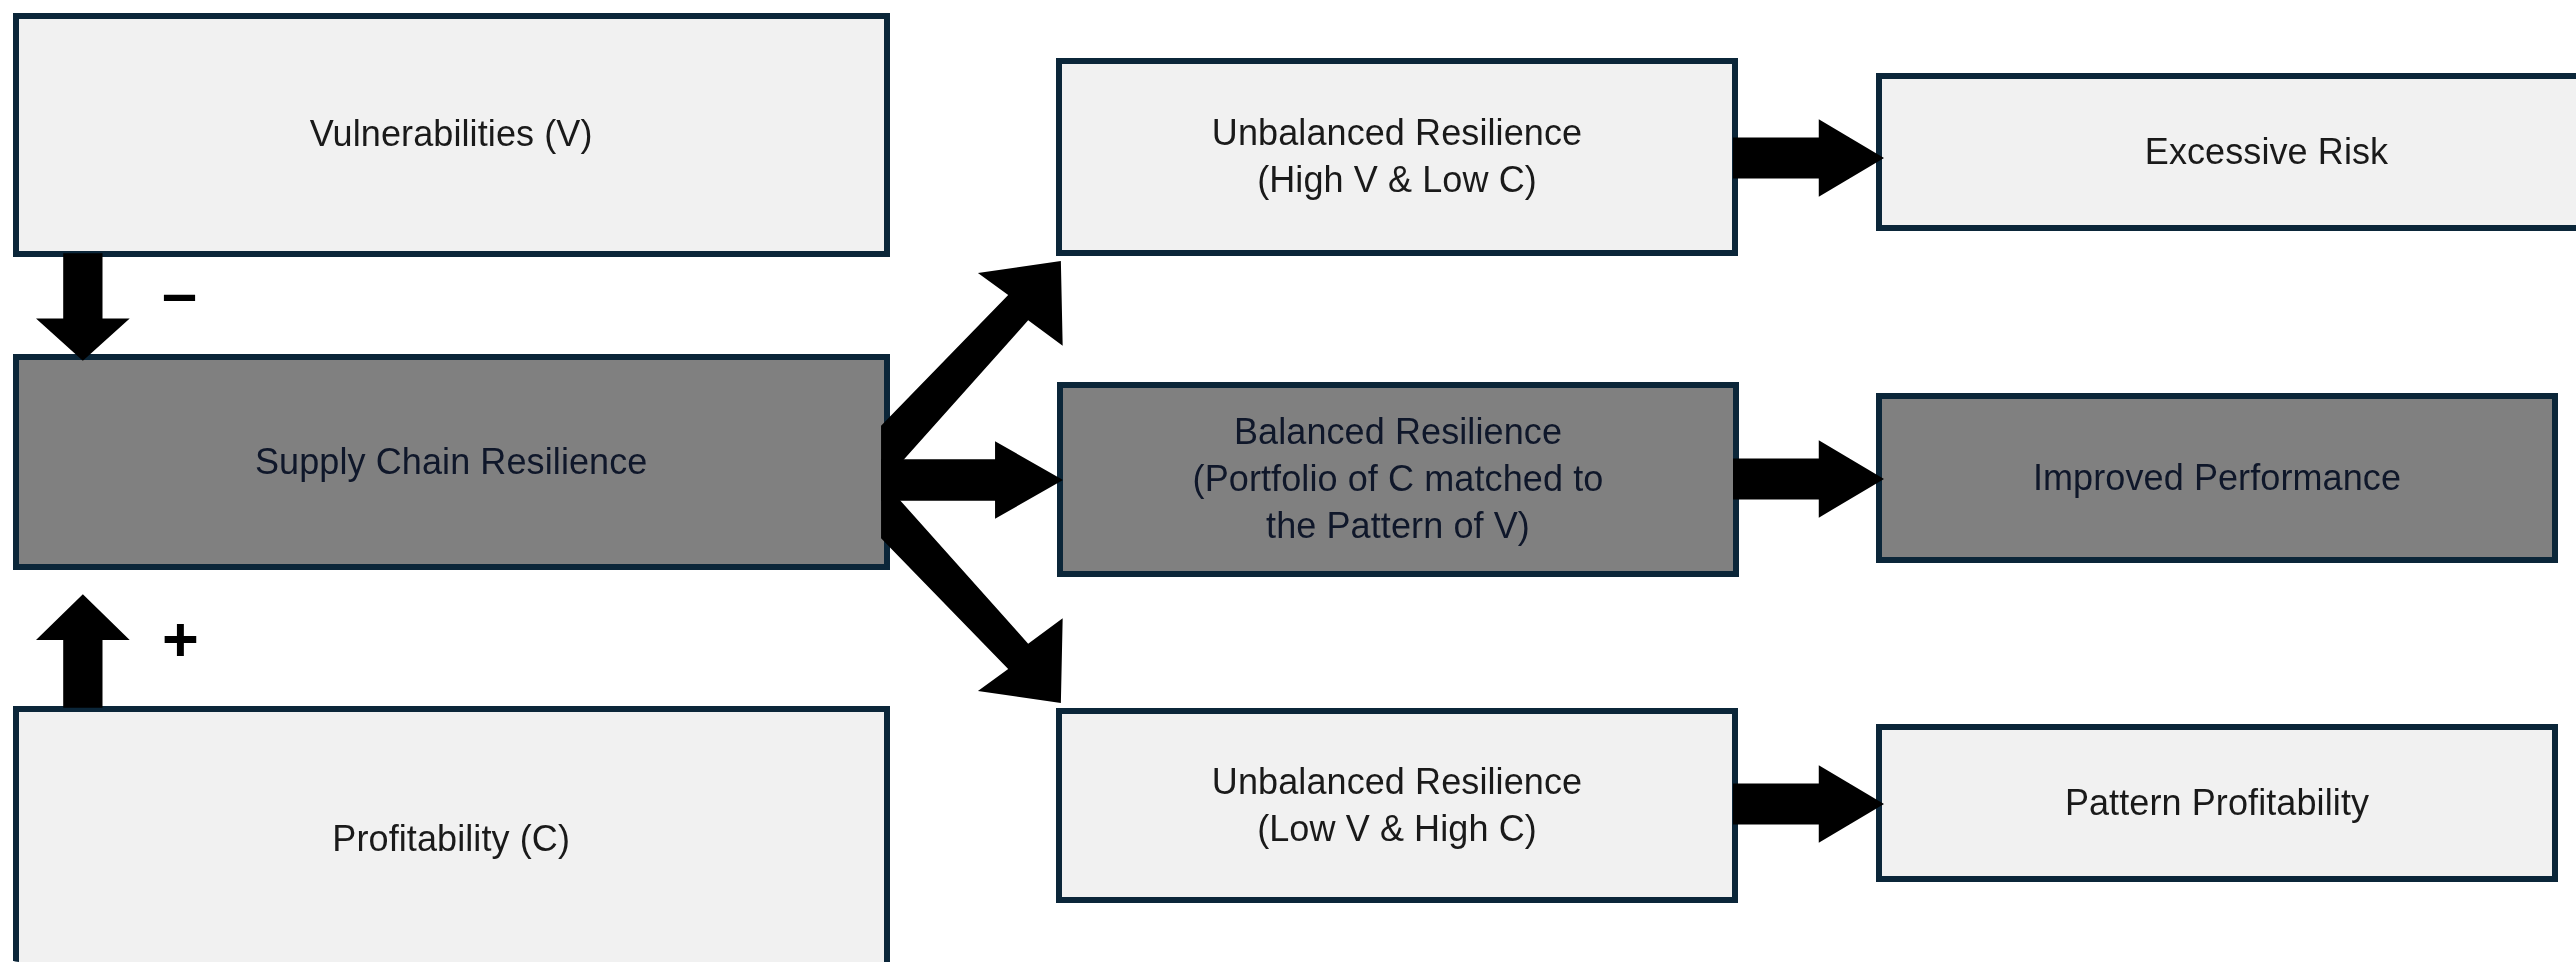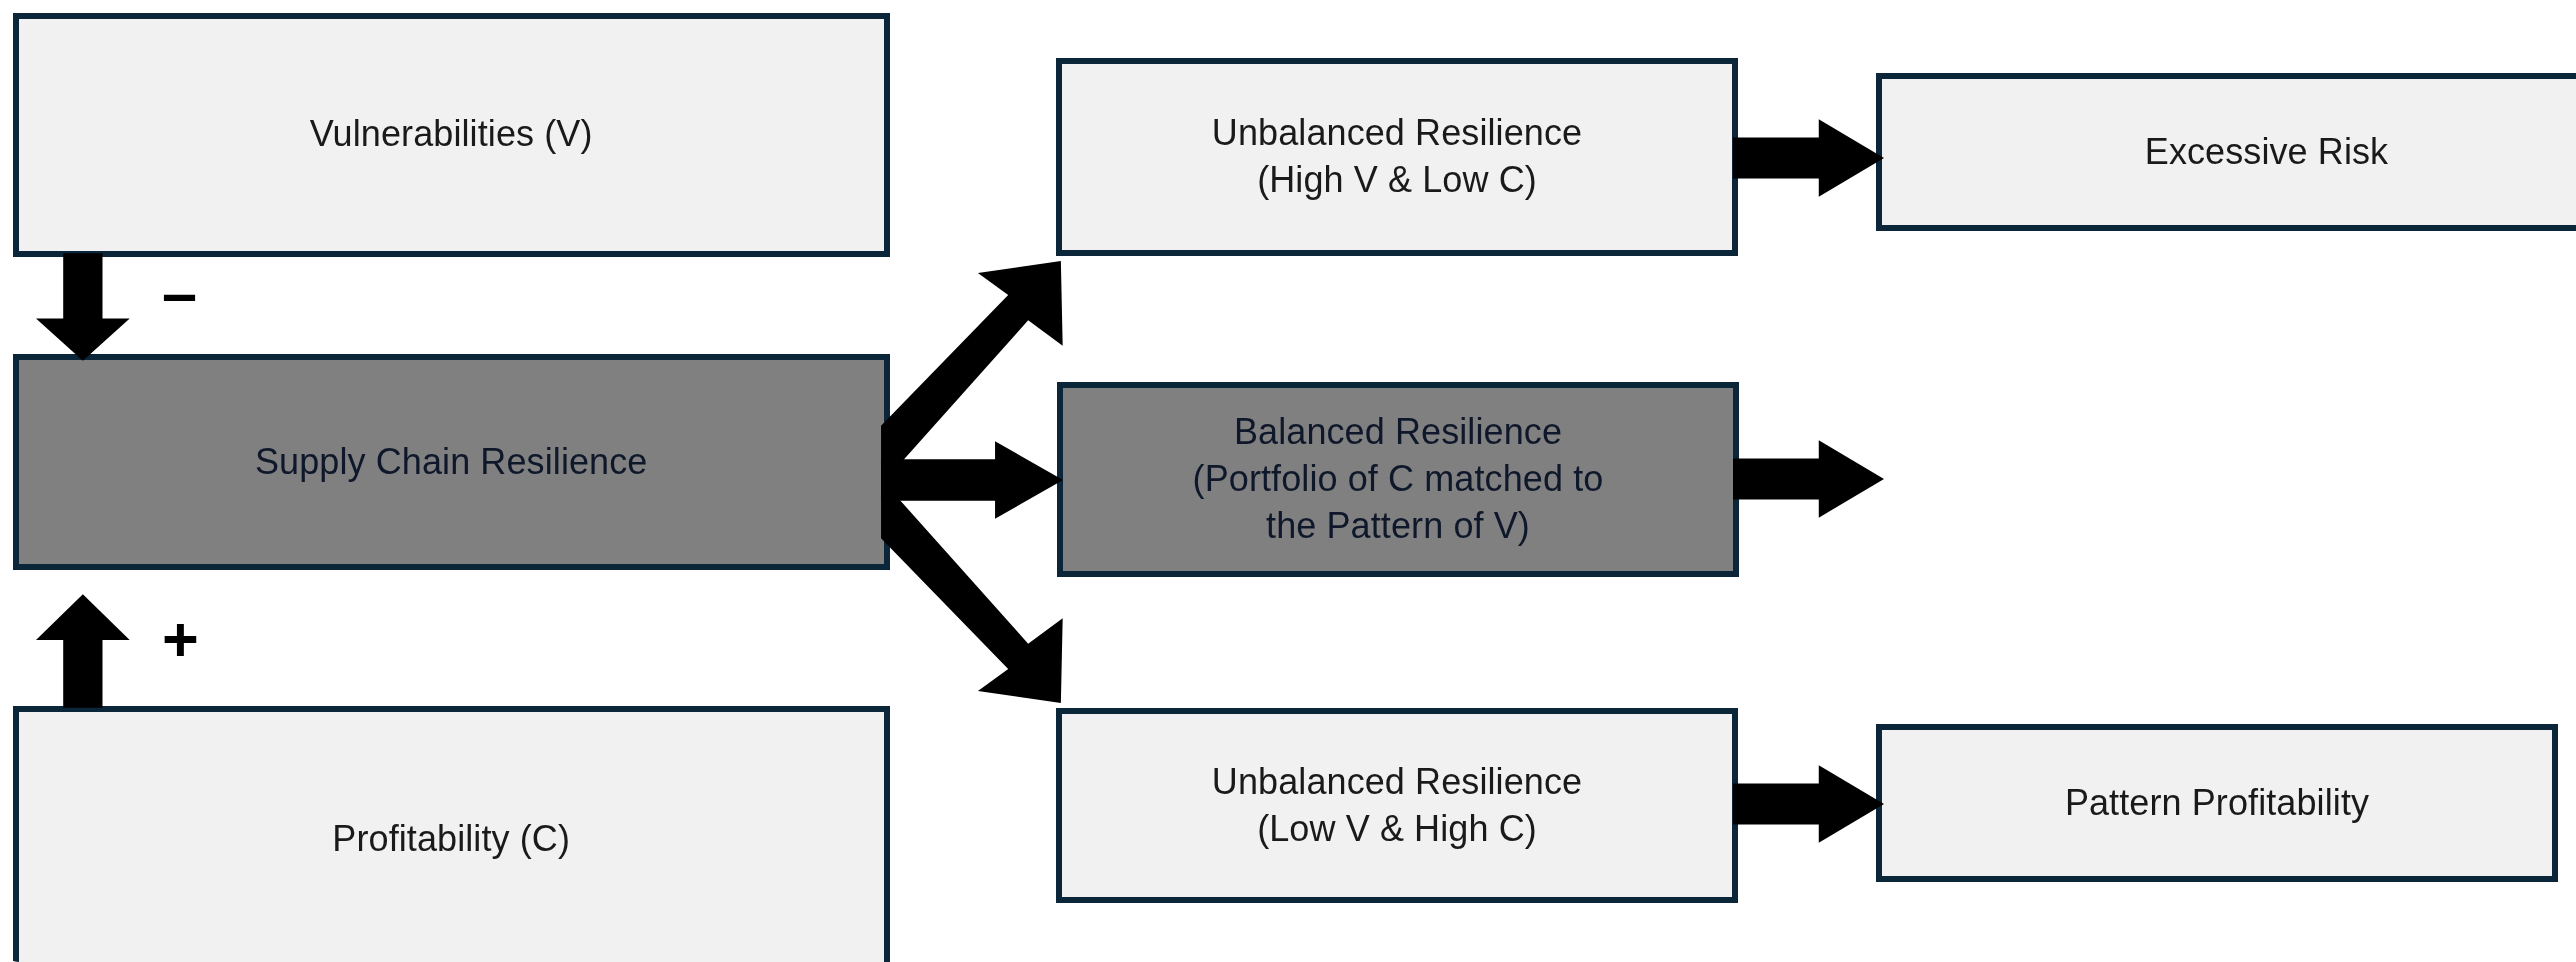--- a/index.html
+++ b/index.html
@@ -98,20 +98,23 @@
 
   <div class="node fill-light" id="node-unbalanced-low-v">
     <span class="label">Unbalanced Resilience
 (Low V &amp; High C)</span>
   </div>
 
   <div class="node fill-light" id="node-excessive-risk">
     <span class="label">Excessive Risk</span>
   </div>
 
+  <div class="node fill-dark" id="node-improved-perf">
+    <span class="label">Improved Performance</span>
+  </div>
 
   <div class="node fill-light" id="node-eroded-profit">
     <span class="label">Pattern Profitability</span>
   </div>
 
   <svg class="connector" style="left:36px; top:253px; width:133px; height:108px;" viewBox="0 0 220 178">
     <polygon points="45,0 110,0 110,108 155,108 77.5,178 0,108 45,108" fill="#000000"></polygon>
   </svg>
 
   <svg class="connector" style="left:36px; top:594px; width:133px; height:114px;" viewBox="0 0 220 188">

